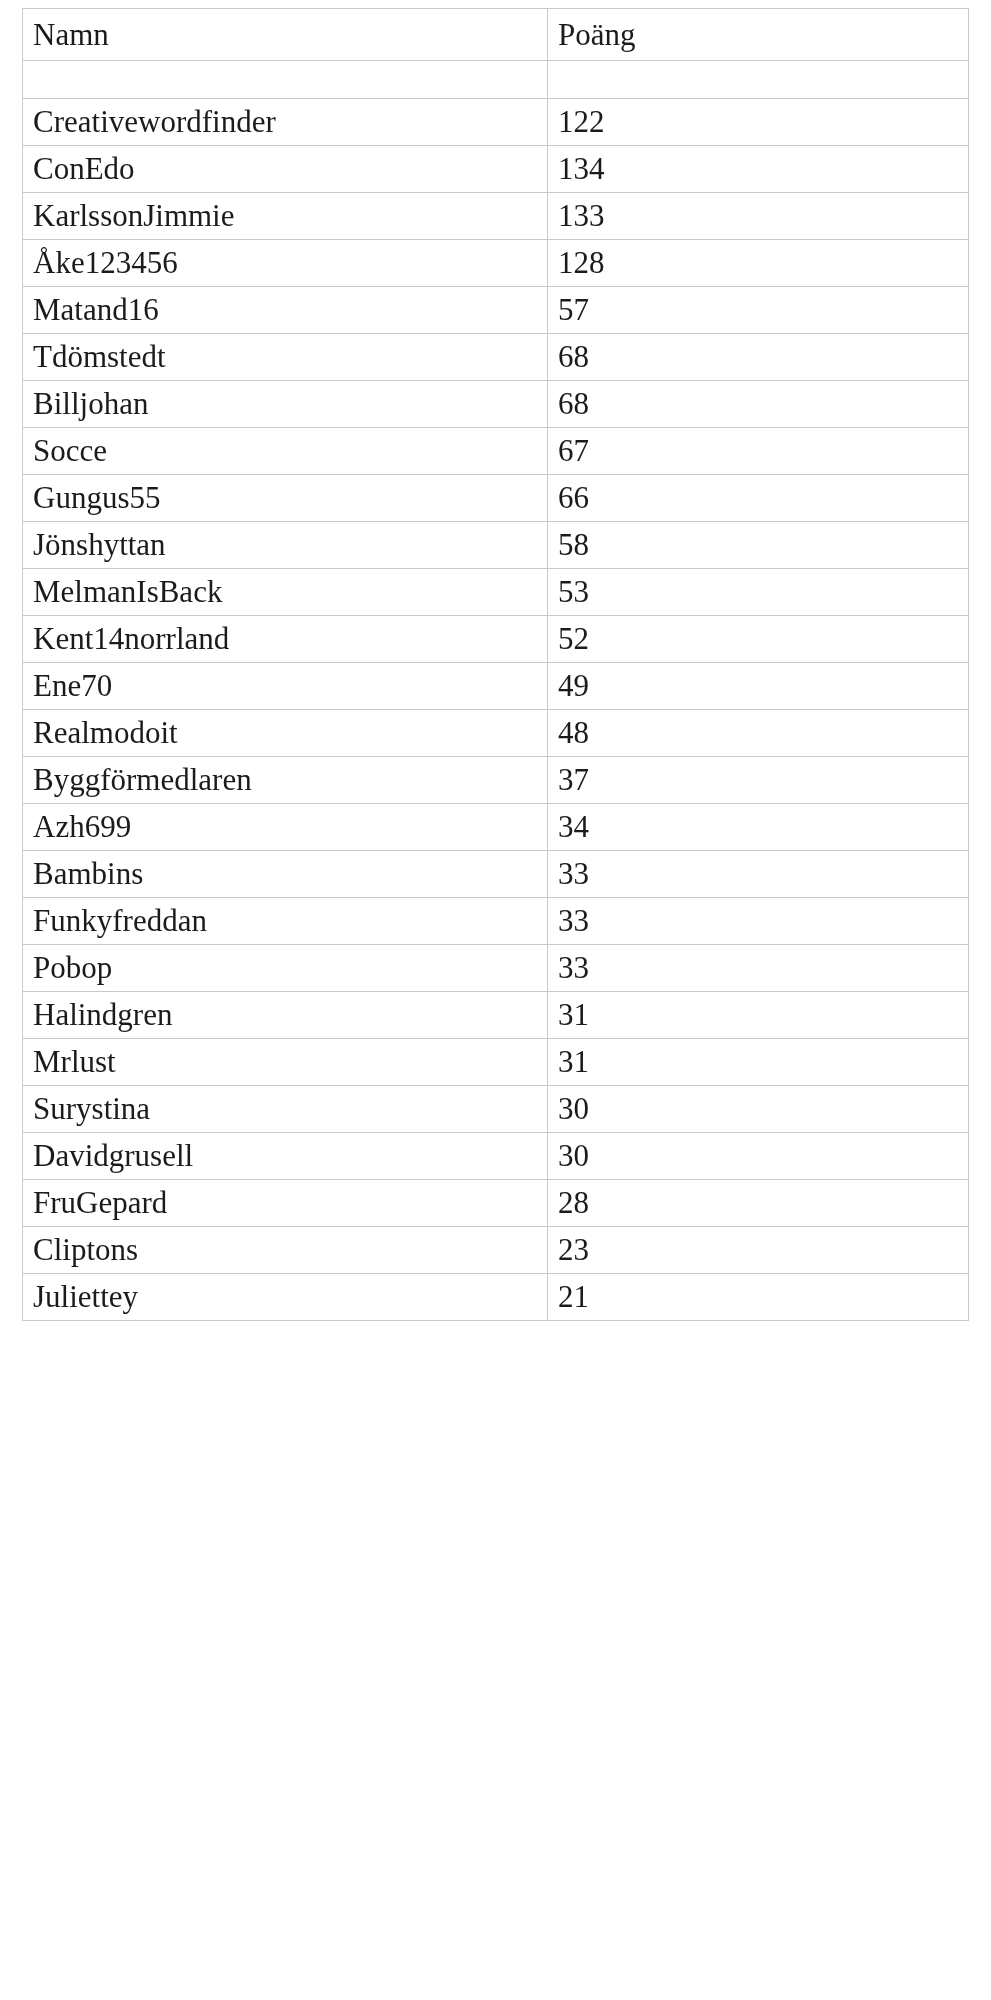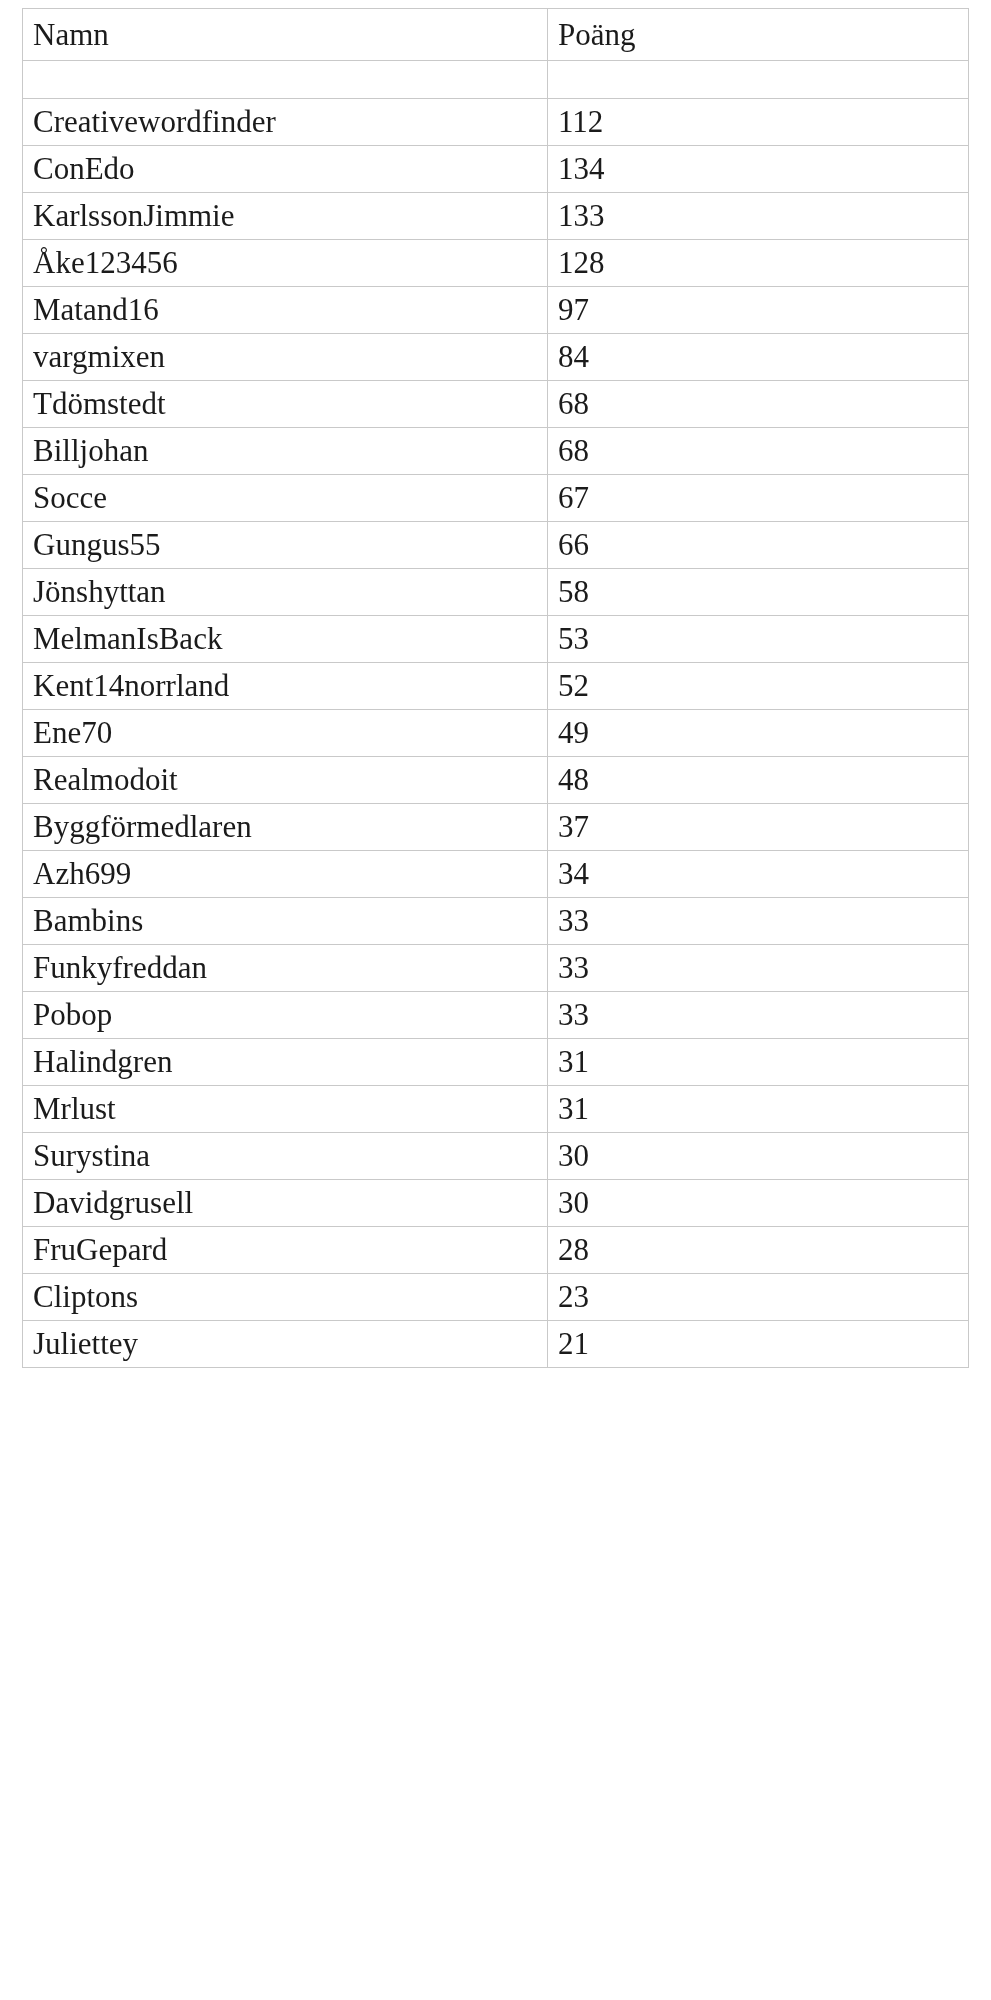--- a/index.html
+++ b/index.html
@@ -63,41 +63,37 @@
         <th>Poäng</th>
       </tr>
     </thead>
     <tbody id="table-body">
       <tr class="spacer-row">
         <td></td>
         <td></td>
       </tr>
     <tr>
           <td>Creativewordfinder</td>
-          <td>112</td>
+          <td>122</td>
         </tr>
         <tr>
           <td>ConEdo</td>
           <td>134</td>
         </tr>
         <tr>
           <td>KarlssonJimmie</td>
           <td>133</td>
         </tr>
         <tr>
           <td>Åke123456</td>
           <td>128</td>
         </tr>
         <tr>
           <td>Matand16</td>
-          <td>97</td>
-        </tr>
-        <tr>
-          <td>vargmixen</td>
-          <td>84</td>
+          <td>57</td>
         </tr>
         <tr>
           <td>Tdömstedt</td>
           <td>68</td>
         </tr>
         <tr>
           <td>Billjohan</td>
           <td>68</td>
         </tr>
         <tr>

